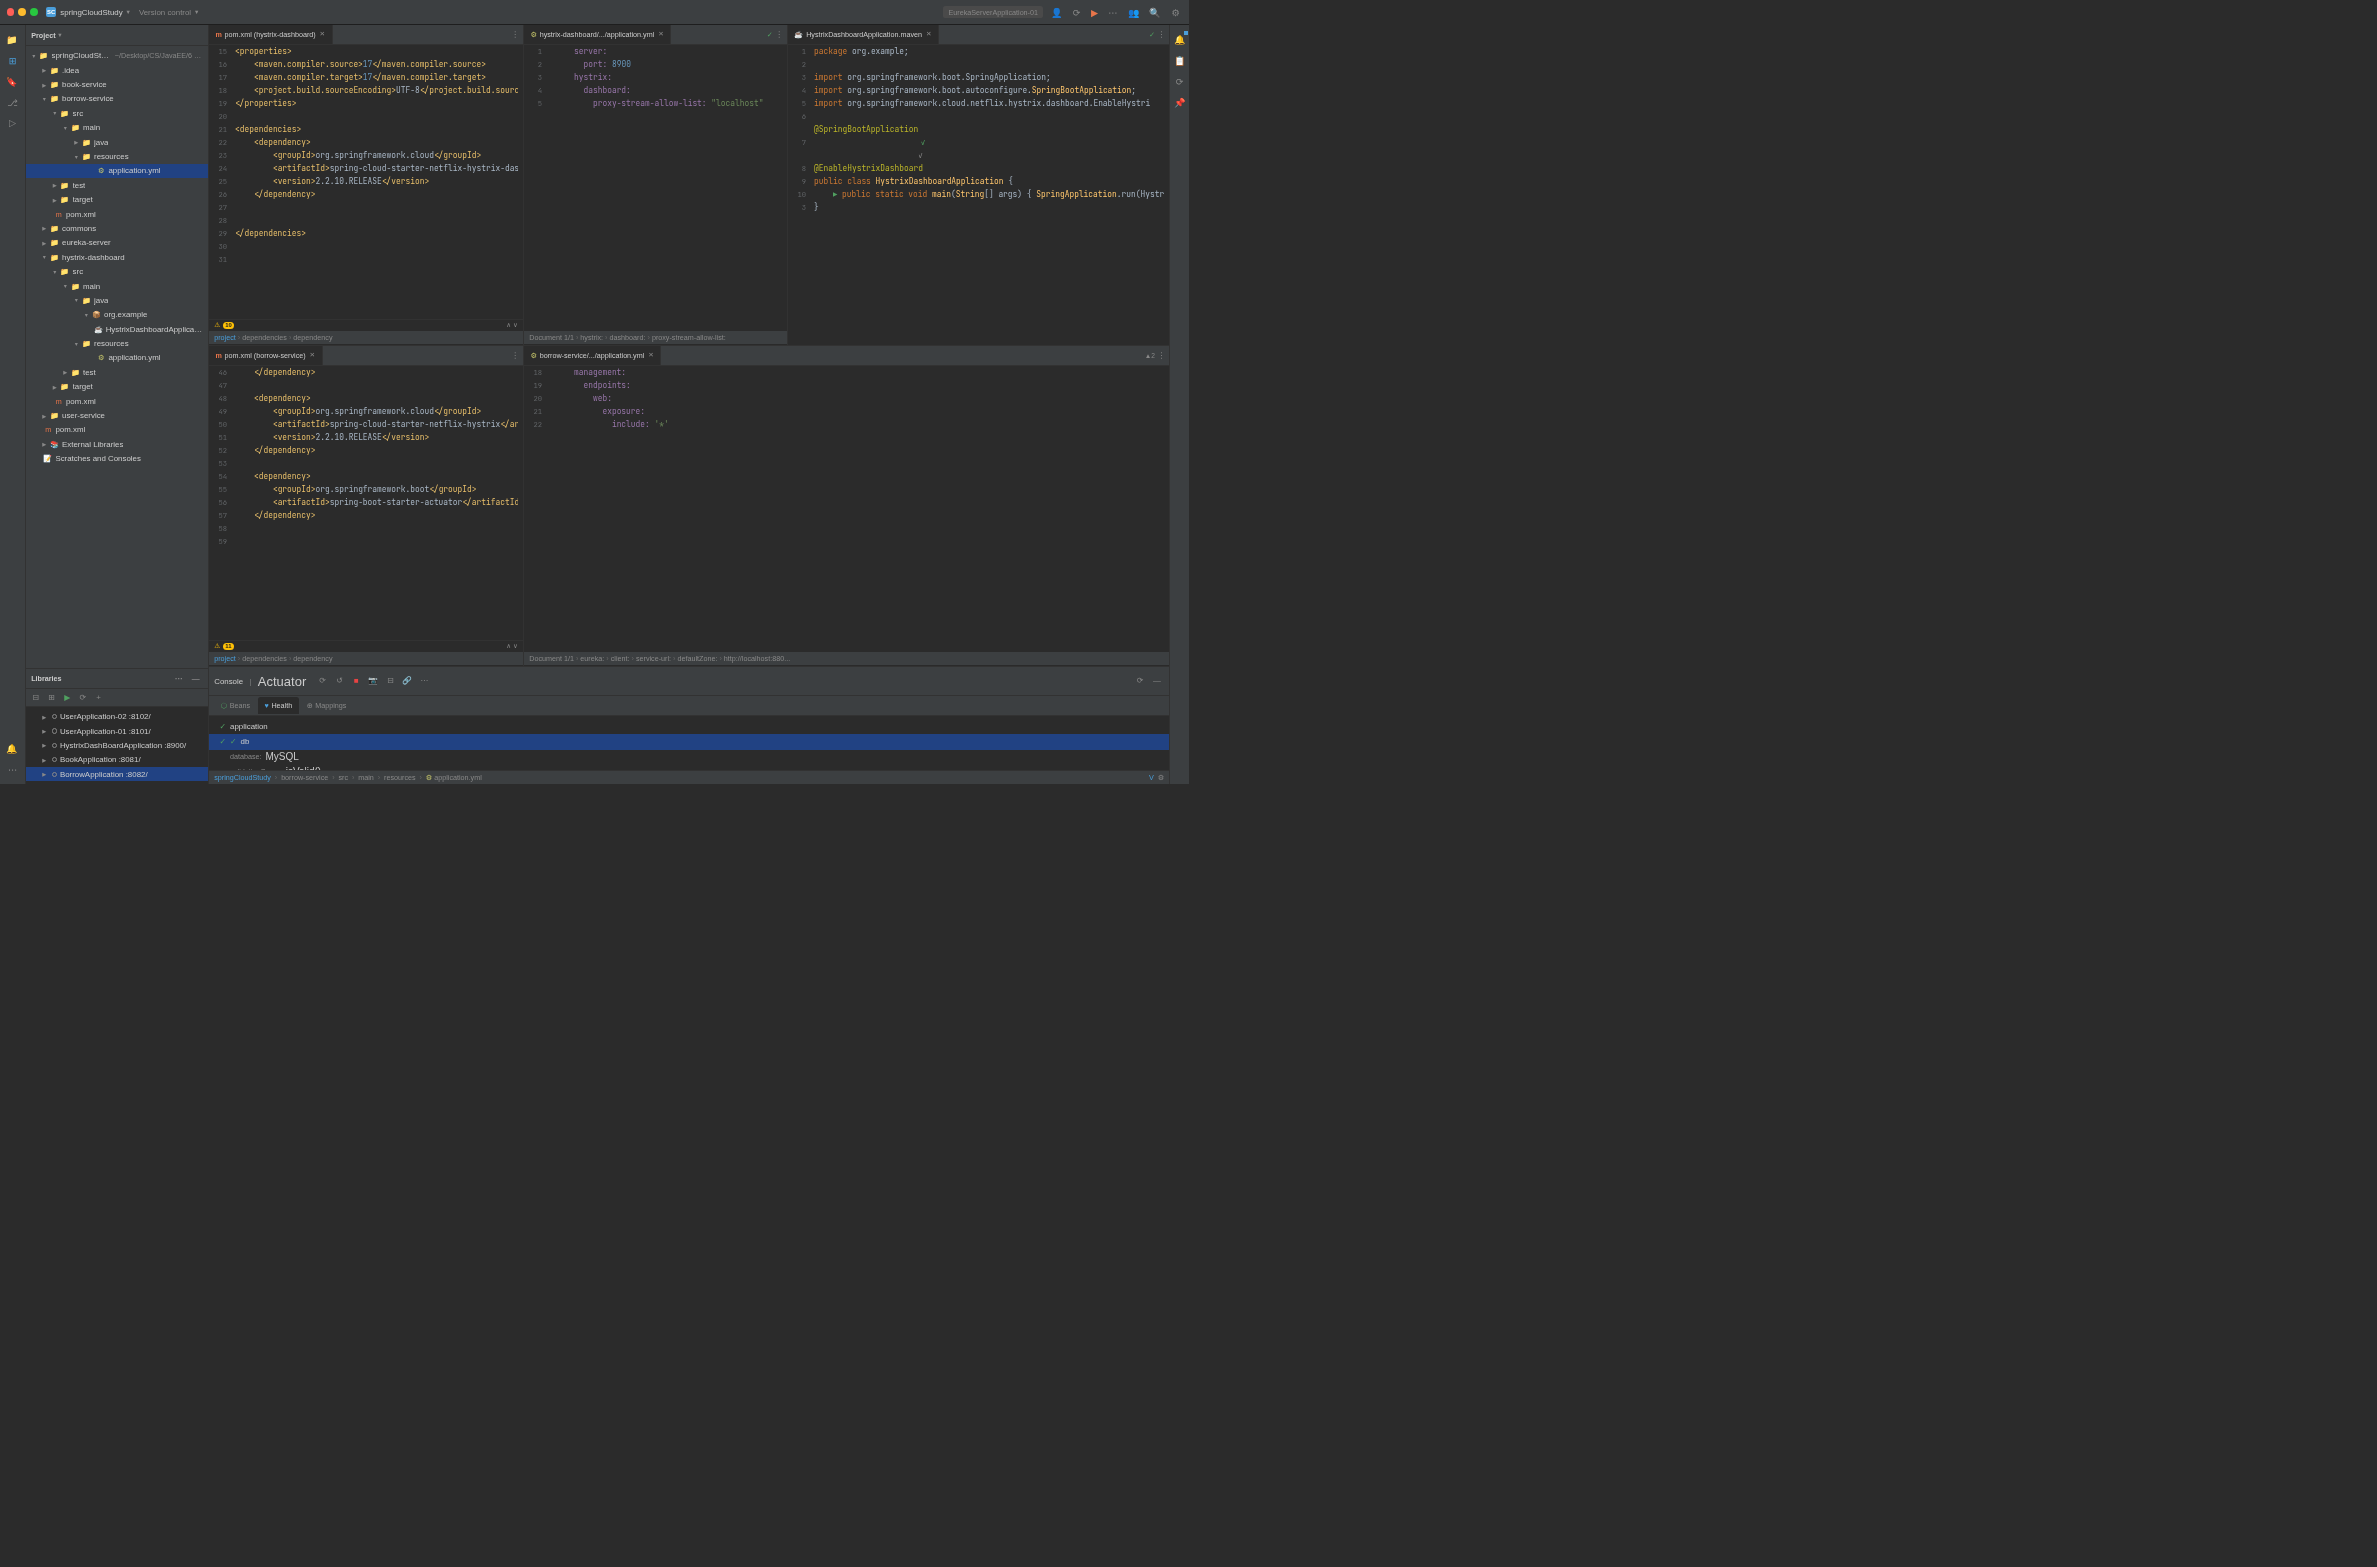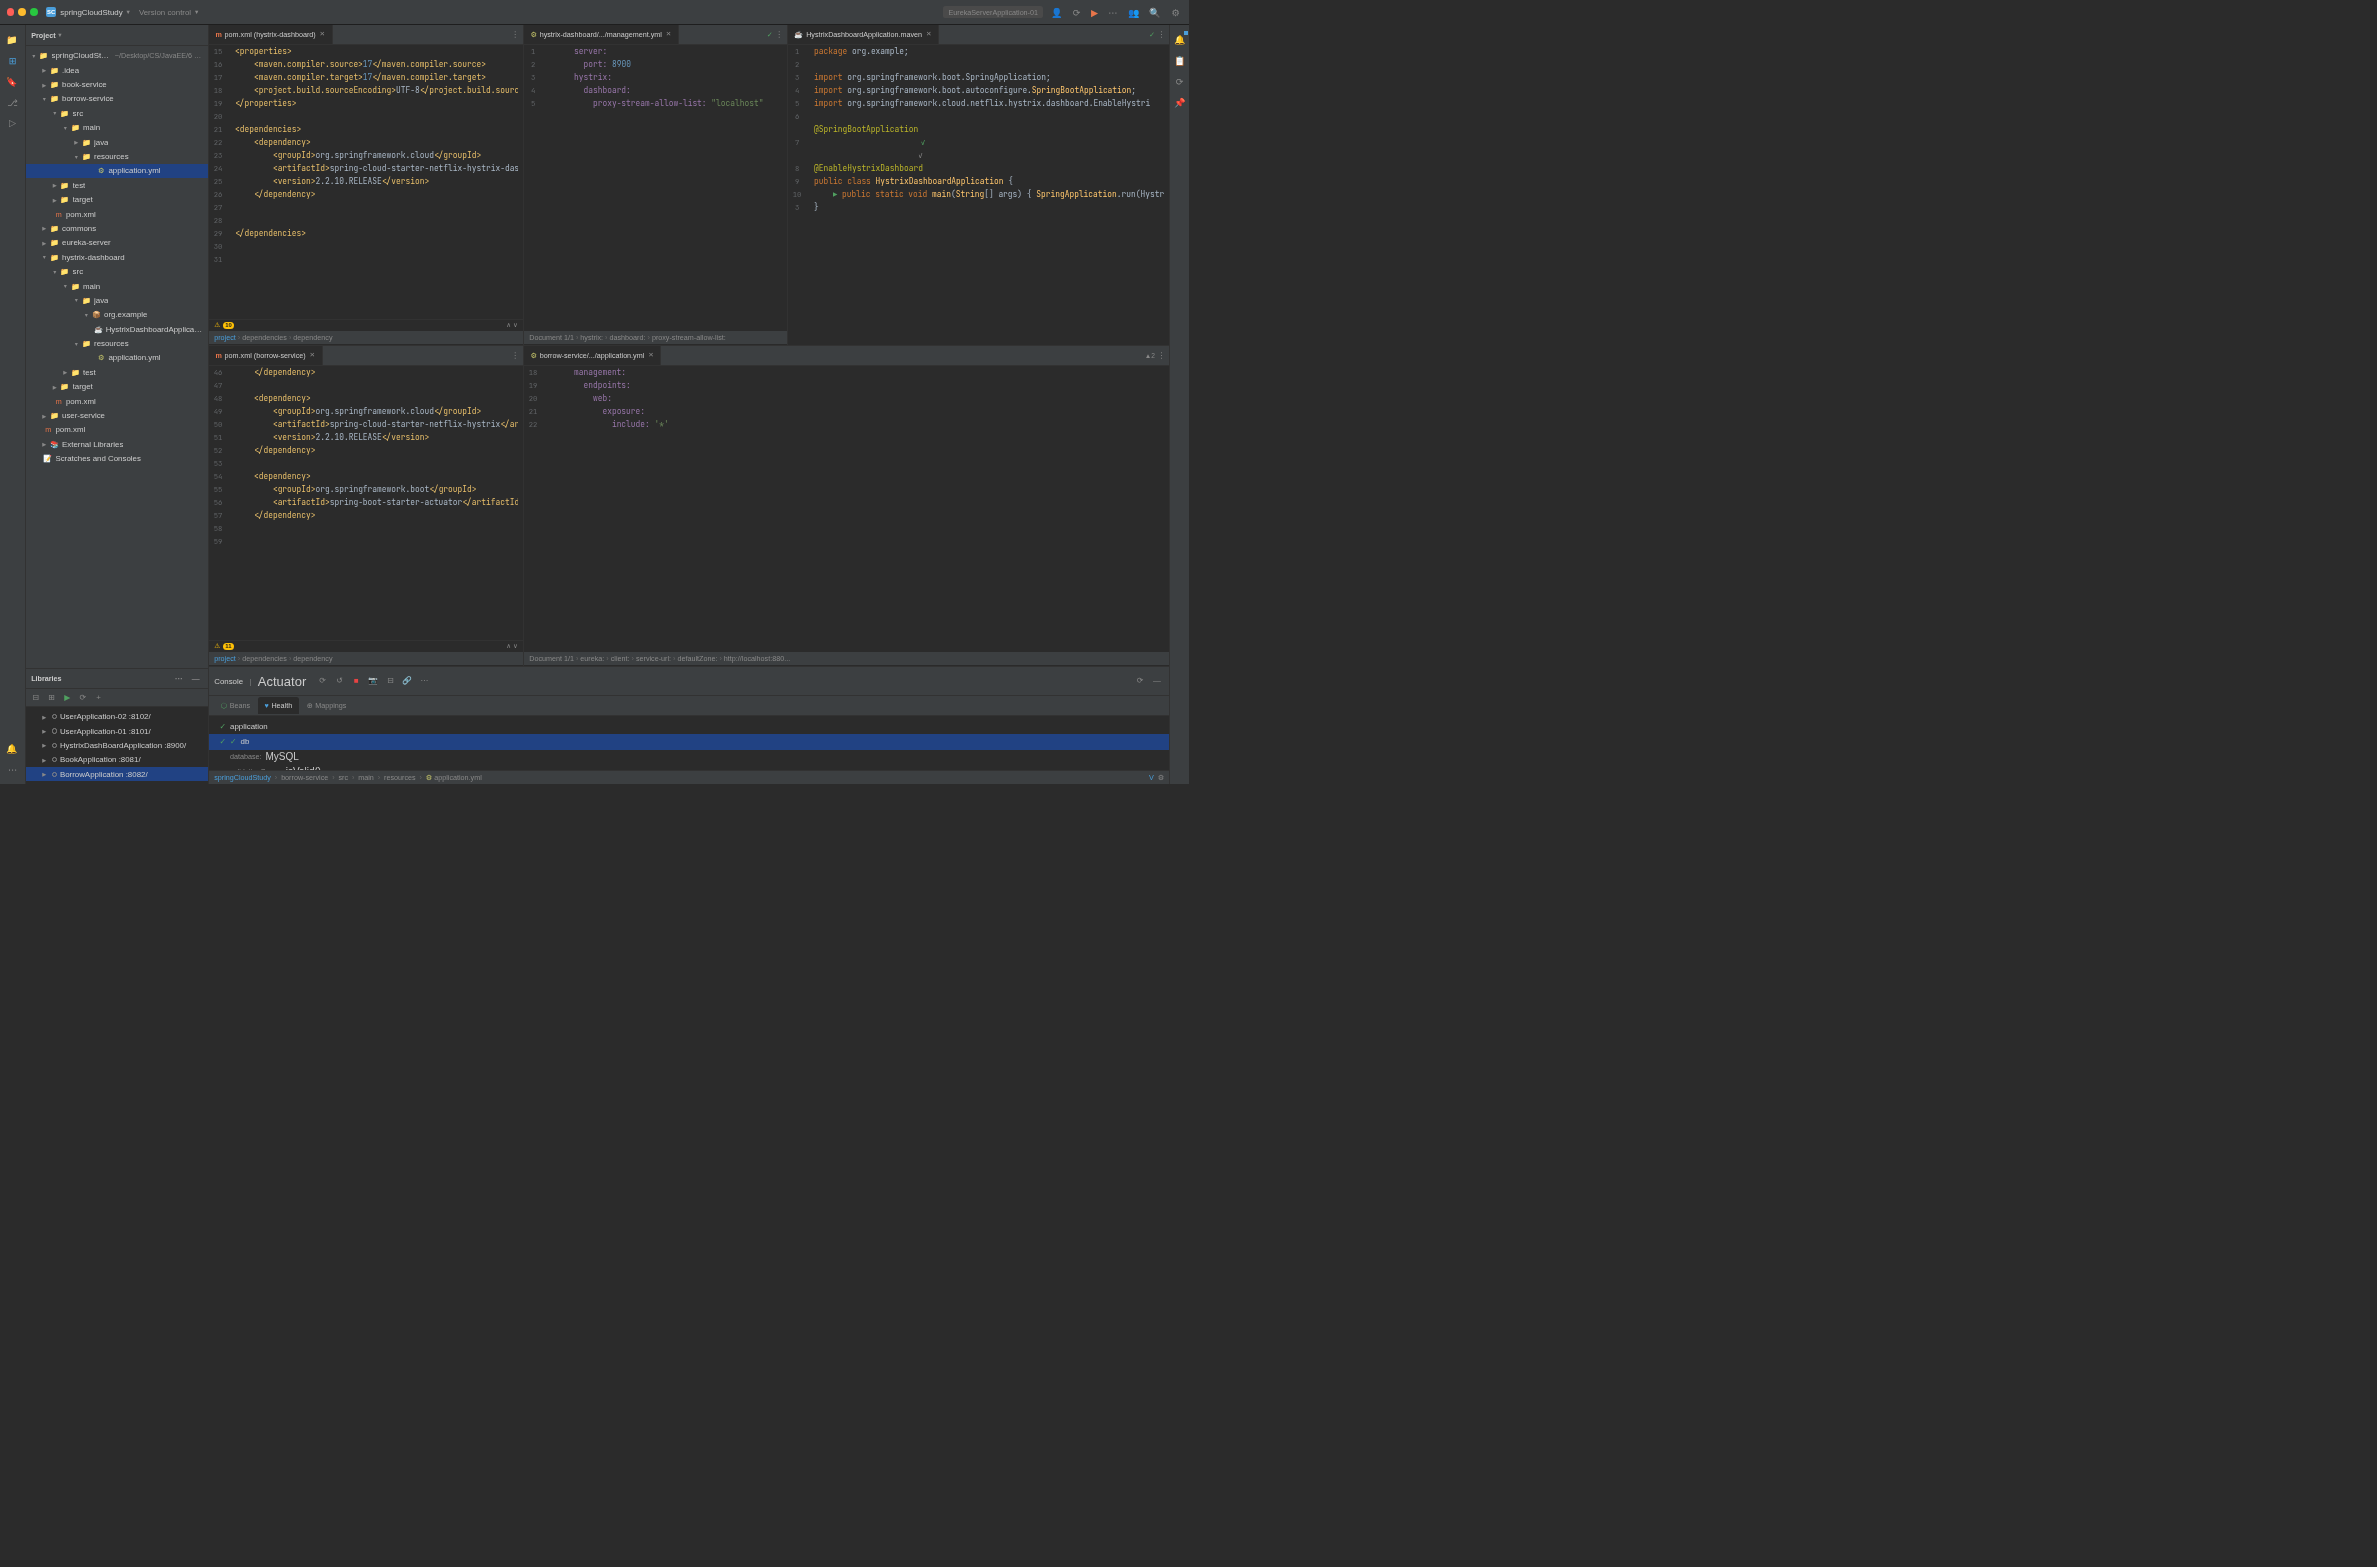--- a/index.html
+++ b/index.html
@@ -280,21 +280,21 @@
       line-height: 13px;
     }
     .code-line {
       display: flex;
       align-items: center;
       min-height: 13px;
       padding-right: 5.2px;
     }
     .line-num {
       width: 26px;
-      text-align: center;
+      text-align: right;
       padding-right: 7.9px;
       color: #606366;
       font-size: 7.2px;
       flex-shrink: 0;
       user-select: none;
     }
     .line-content {
       flex: 1;
       white-space: pre;
       overflow: hidden;
@@ -1014,21 +1014,21 @@
         </div>
 
         <div class="editor-split-right">
 
           <div style="flex:1;display:flex;flex-direction:row;border-bottom:0.7px solid #323232;">
 
             <div style="flex:1;display:flex;flex-direction:column;border-right:0.7px solid #323232;">
               <div class="tab-bar">
                 <div class="tab active">
                   <span style="color:#c5c56a;">⚙</span>
-                  <span>hystrix-dashboard/.../management.yml</span>
+                  <span>hystrix-dashboard/.../application.yml</span>
                   <span class="tab-close">✕</span>
                 </div>
                 <div style="margin-left:auto;display:flex;align-items:center;padding:0 3.9px;gap:2.6px;">
                   <span style="color:#50a060;font-size:7.2px;">✓</span>
                   <span style="color:#888;cursor:pointer;">⋮</span>
                 </div>
               </div>
               <div class="editor-content">
                 <div class="code-editor">
                   <div class="code-line">

